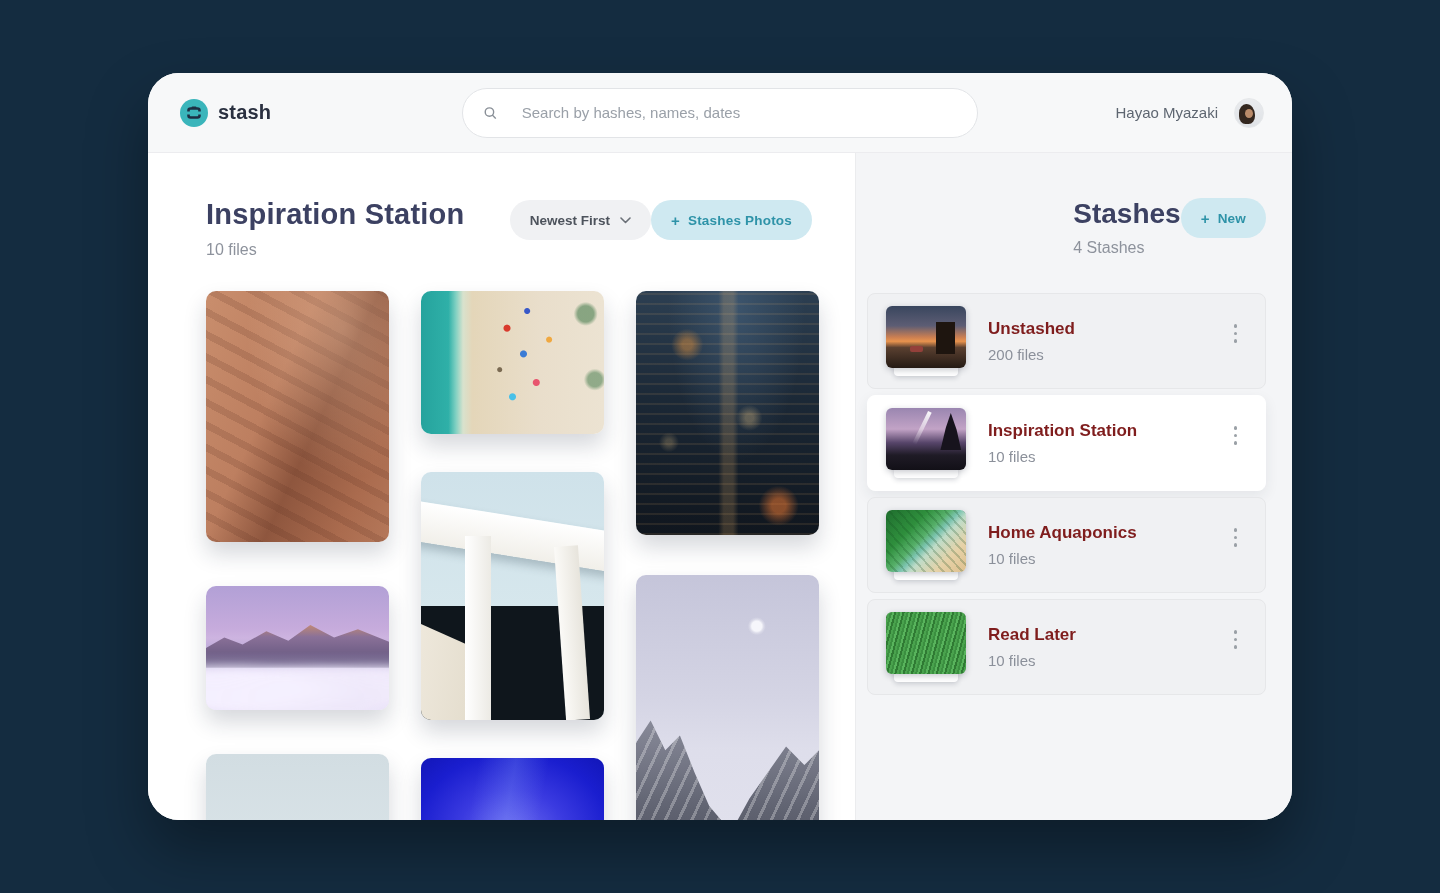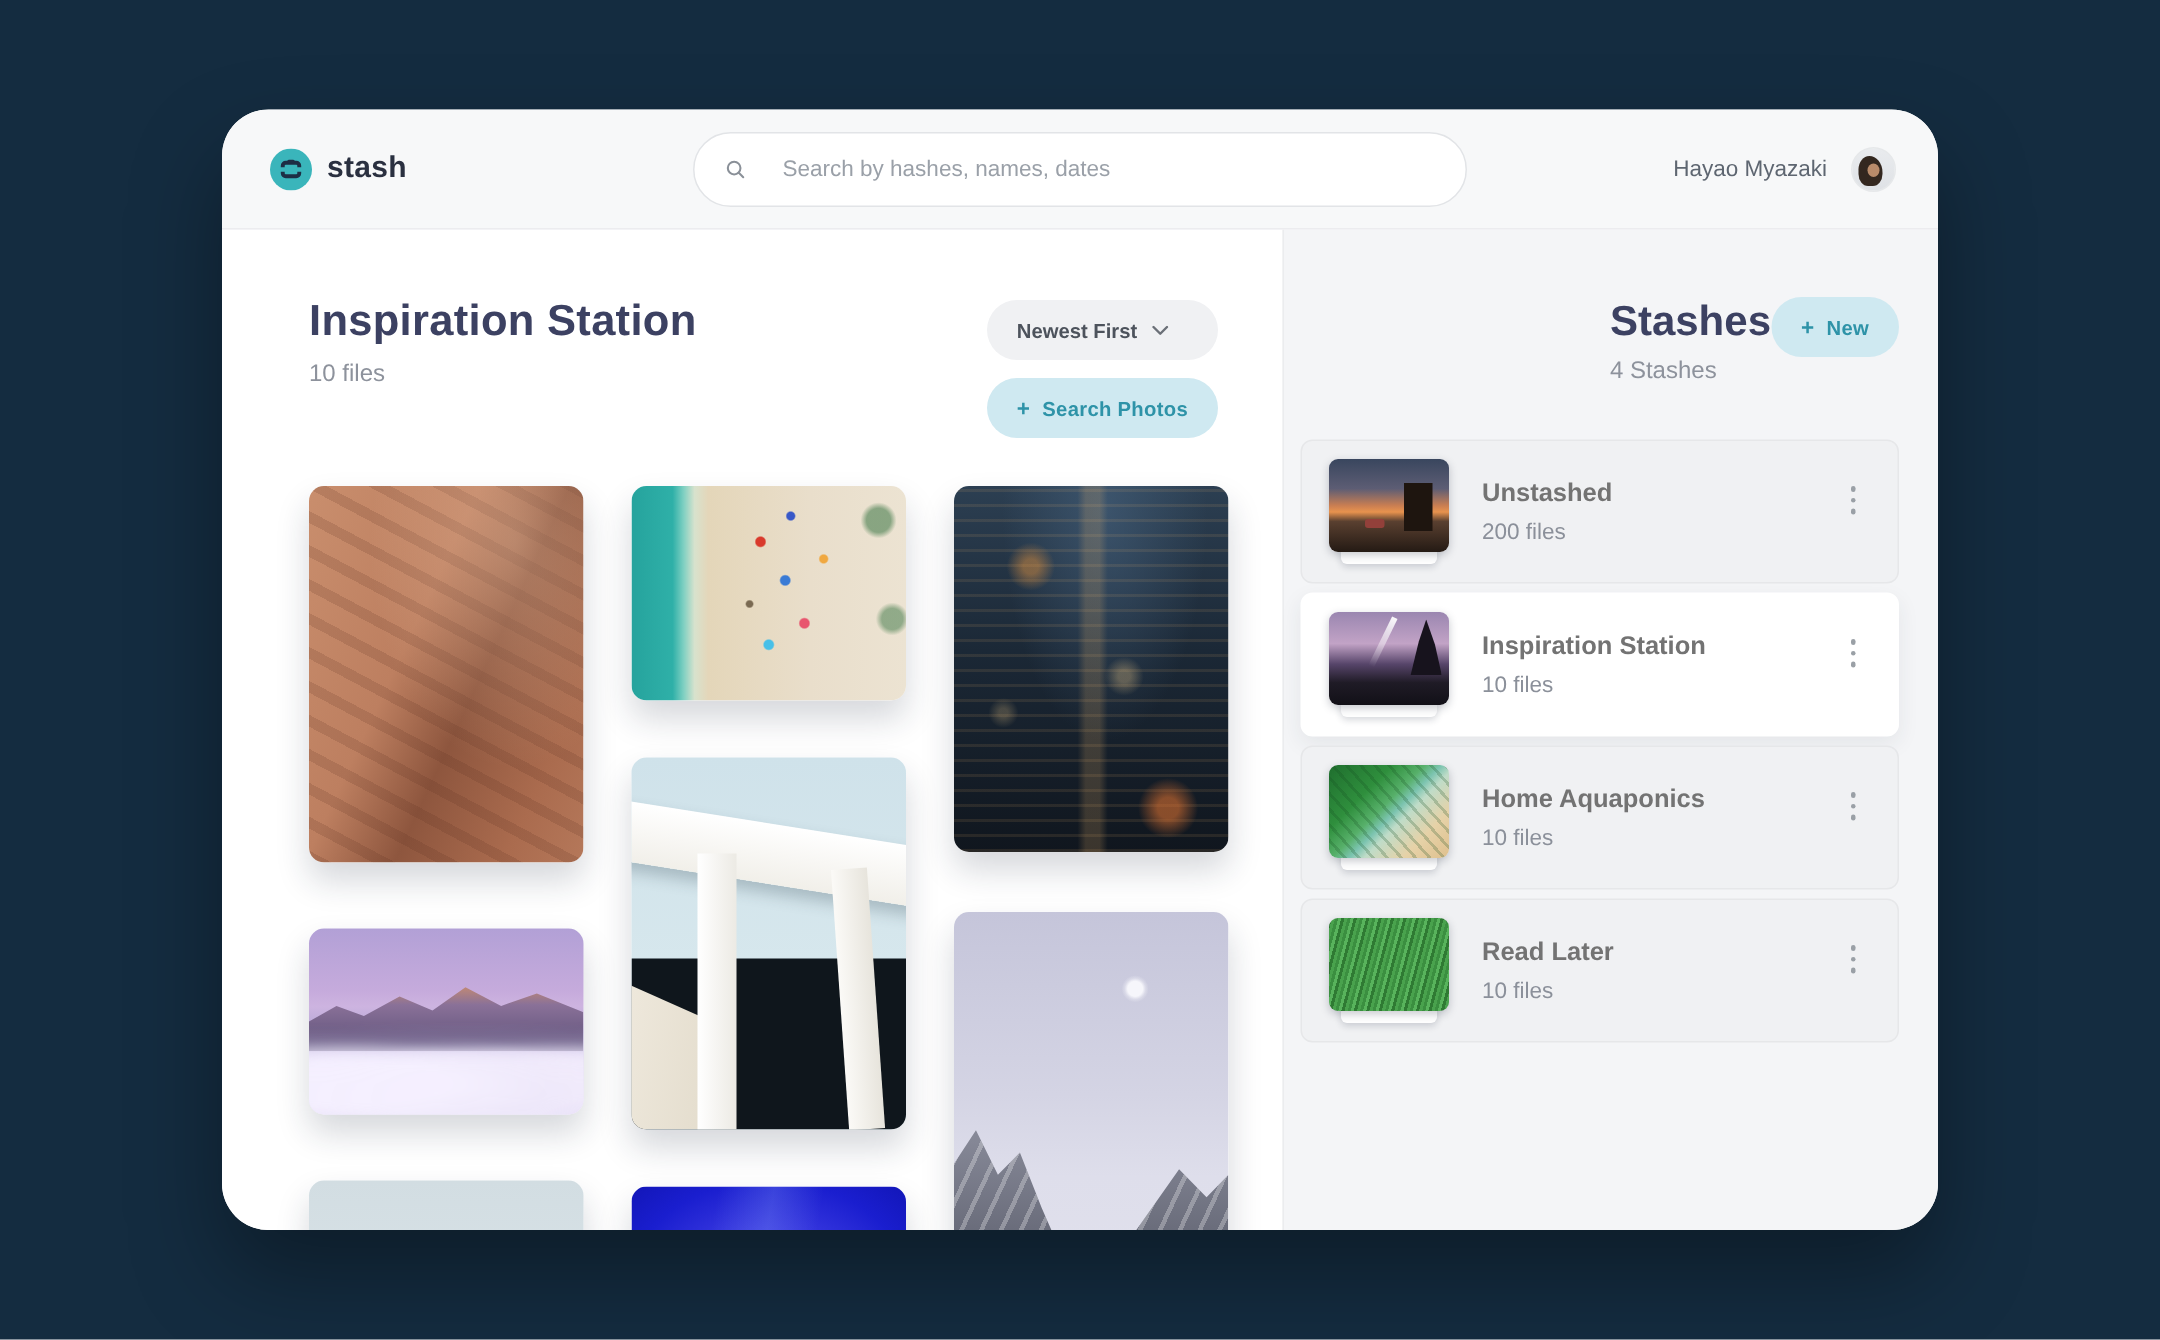--- a/index.html
+++ b/index.html
@@ -63,21 +63,21 @@
 
   
   .content { display:flex; height:667px; }
   .main { width:707px; background:#ffffff; padding:45px 43px 0 58px; overflow:hidden; }
   .sidebar { flex:1; background:#f4f5f7; border-left:1px solid #ebecee; padding:45px 26px 0 11px; }
 
   
   .main-head { display:flex; justify-content:space-between; align-items:flex-start; }
   .page-title { font-size:29px; font-weight:800; color:#3c4162; letter-spacing:.2px; }
   .page-sub { font-size:16px; color:#8d929c; margin-top:10px; }
-  .controls { display:flex; gap:12px; margin-top:2px;flex-direction:column; }
+  .controls { display:flex; gap:0; margin-top:2px; }
   .pill {
     height:40px; border-radius:20px; border:none; cursor:pointer;
     display:inline-flex; align-items:center; gap:8px;
     font-family:"Liberation Sans", sans-serif;
     font-size:13.5px; padding:0 20px;
   }
   .pill-sort { background:#f0f1f3; color:#4d535c; font-weight:600; }
   .pill-accent { background:#cfe9f1; color:#2e93a8; font-weight:700; letter-spacing:.2px; }
   .plus { font-weight:700; font-size:15px; line-height:1; }
 
@@ -248,21 +248,21 @@
       repeating-linear-gradient(48deg, rgba(18,75,30,.22) 0 2px, transparent 2px 7px),
       linear-gradient(135deg,#1f6e2e 0%,#2f8f3d 30%,#57b06a 45%,#7cc4b0 53%,#bfdcc8 60%,#e6d2a8 78%,#dfc08e 100%);
   }
   .t-read {
     background:
       repeating-linear-gradient(105deg,#2f7a33 0 2px,#49a24d 2px 4px,#3b8f40 4px 6px,#58b35c 6px 8px),
       #3f9444;
   }
 
   .stash-text { margin-left:22px; }
-  .stash-title { font-size:17px; font-weight:700; color:#737373; }
+  .stash-title { font-size:17px; font-weight:700; color:#7f1d1d; }
   .stash-files { font-size:15px; color:#8b909a; margin-top:7px; }
 
   .kebab {
     position:absolute; right:22px; top:26px;
     display:flex; flex-direction:column; gap:4px;
     padding:4px 6px; cursor:pointer; background:transparent; border:none;
   }
   .kebab i { width:3.5px; height:3.5px; border-radius:50%; background:#9aa0a6; display:block; }
 
   .chev { margin-left:2px; }
@@ -308,21 +308,21 @@
         </div>
         <div class="controls">
           <button class="pill pill-sort">
             <span>Newest First</span>
             <svg class="chev" width="11" height="7" viewBox="0 0 11 7">
               <polyline points="1,1 5.5,5.5 10,1" fill="none" stroke="#6b7077" stroke-width="1.6" stroke-linecap="round" stroke-linejoin="round"></polyline>
             </svg>
           </button>
           <button class="pill pill-accent">
             <span class="plus">+</span>
-            <span>Search Photos</span>
+            <span>Stashes Photos</span>
           </button>
         </div>
       </div>
 
       <div class="grid">
         <div class="col col-1">
           <div class="photo p-dunes" title="desert-sand-dunes"></div>
           <div class="photo p-peaks" title="mountain-peaks-above-clouds">
             <div class="peaks-ridge"></div>
             <div class="peaks-clouds"></div>

